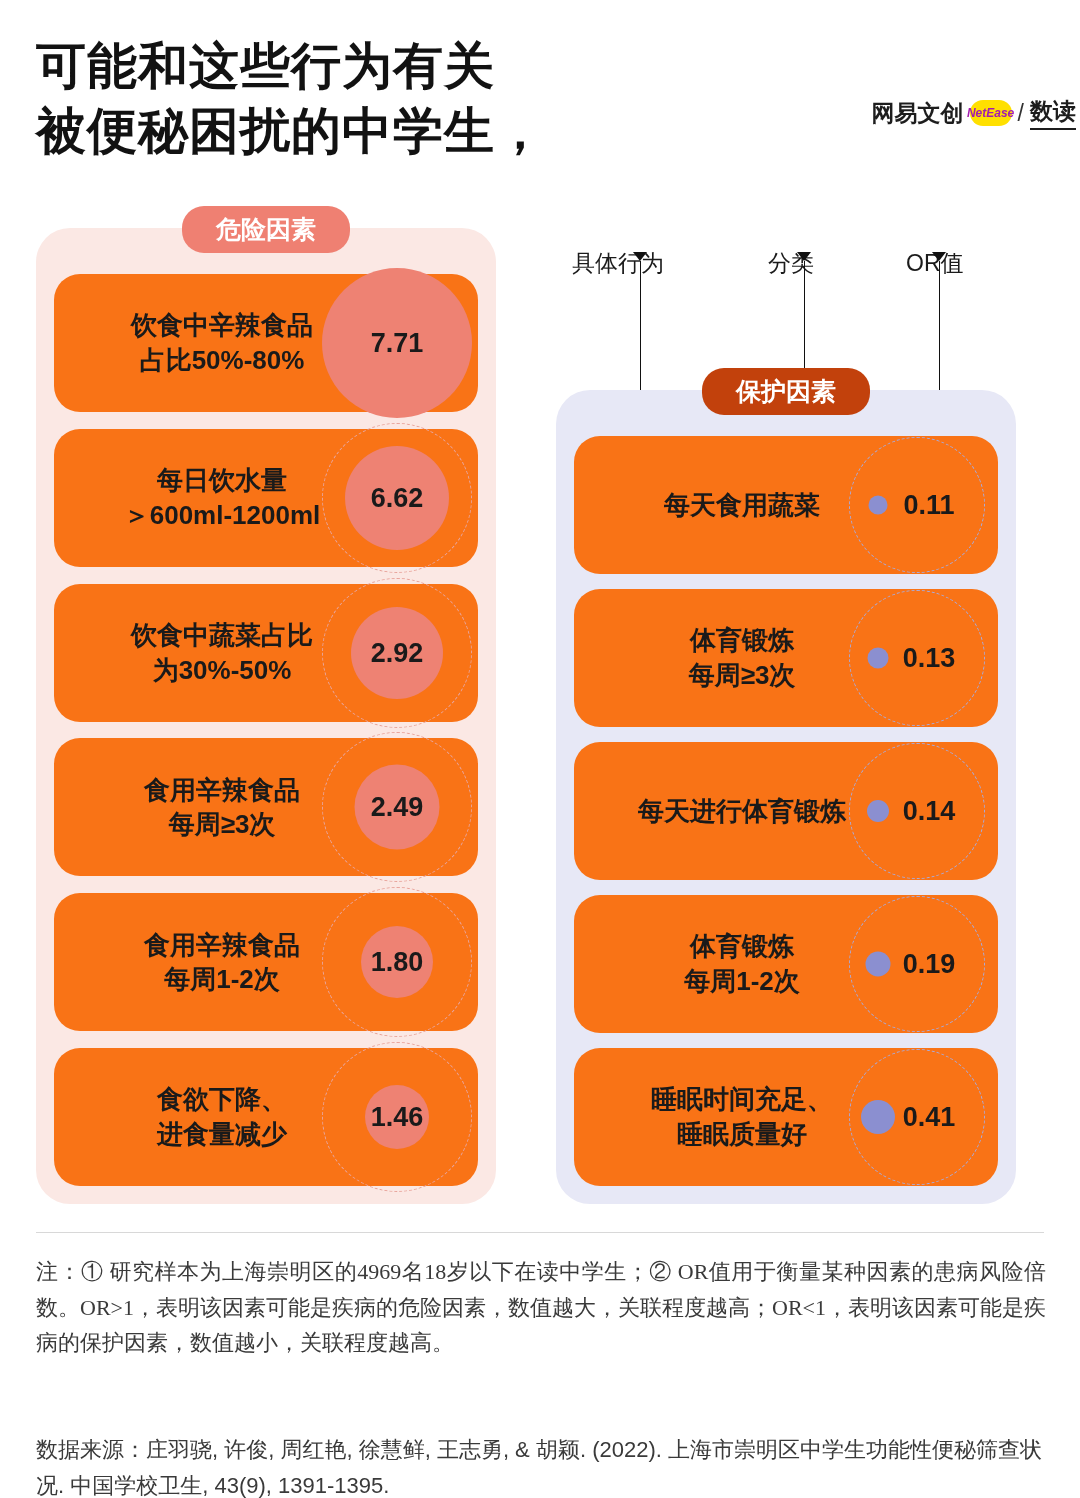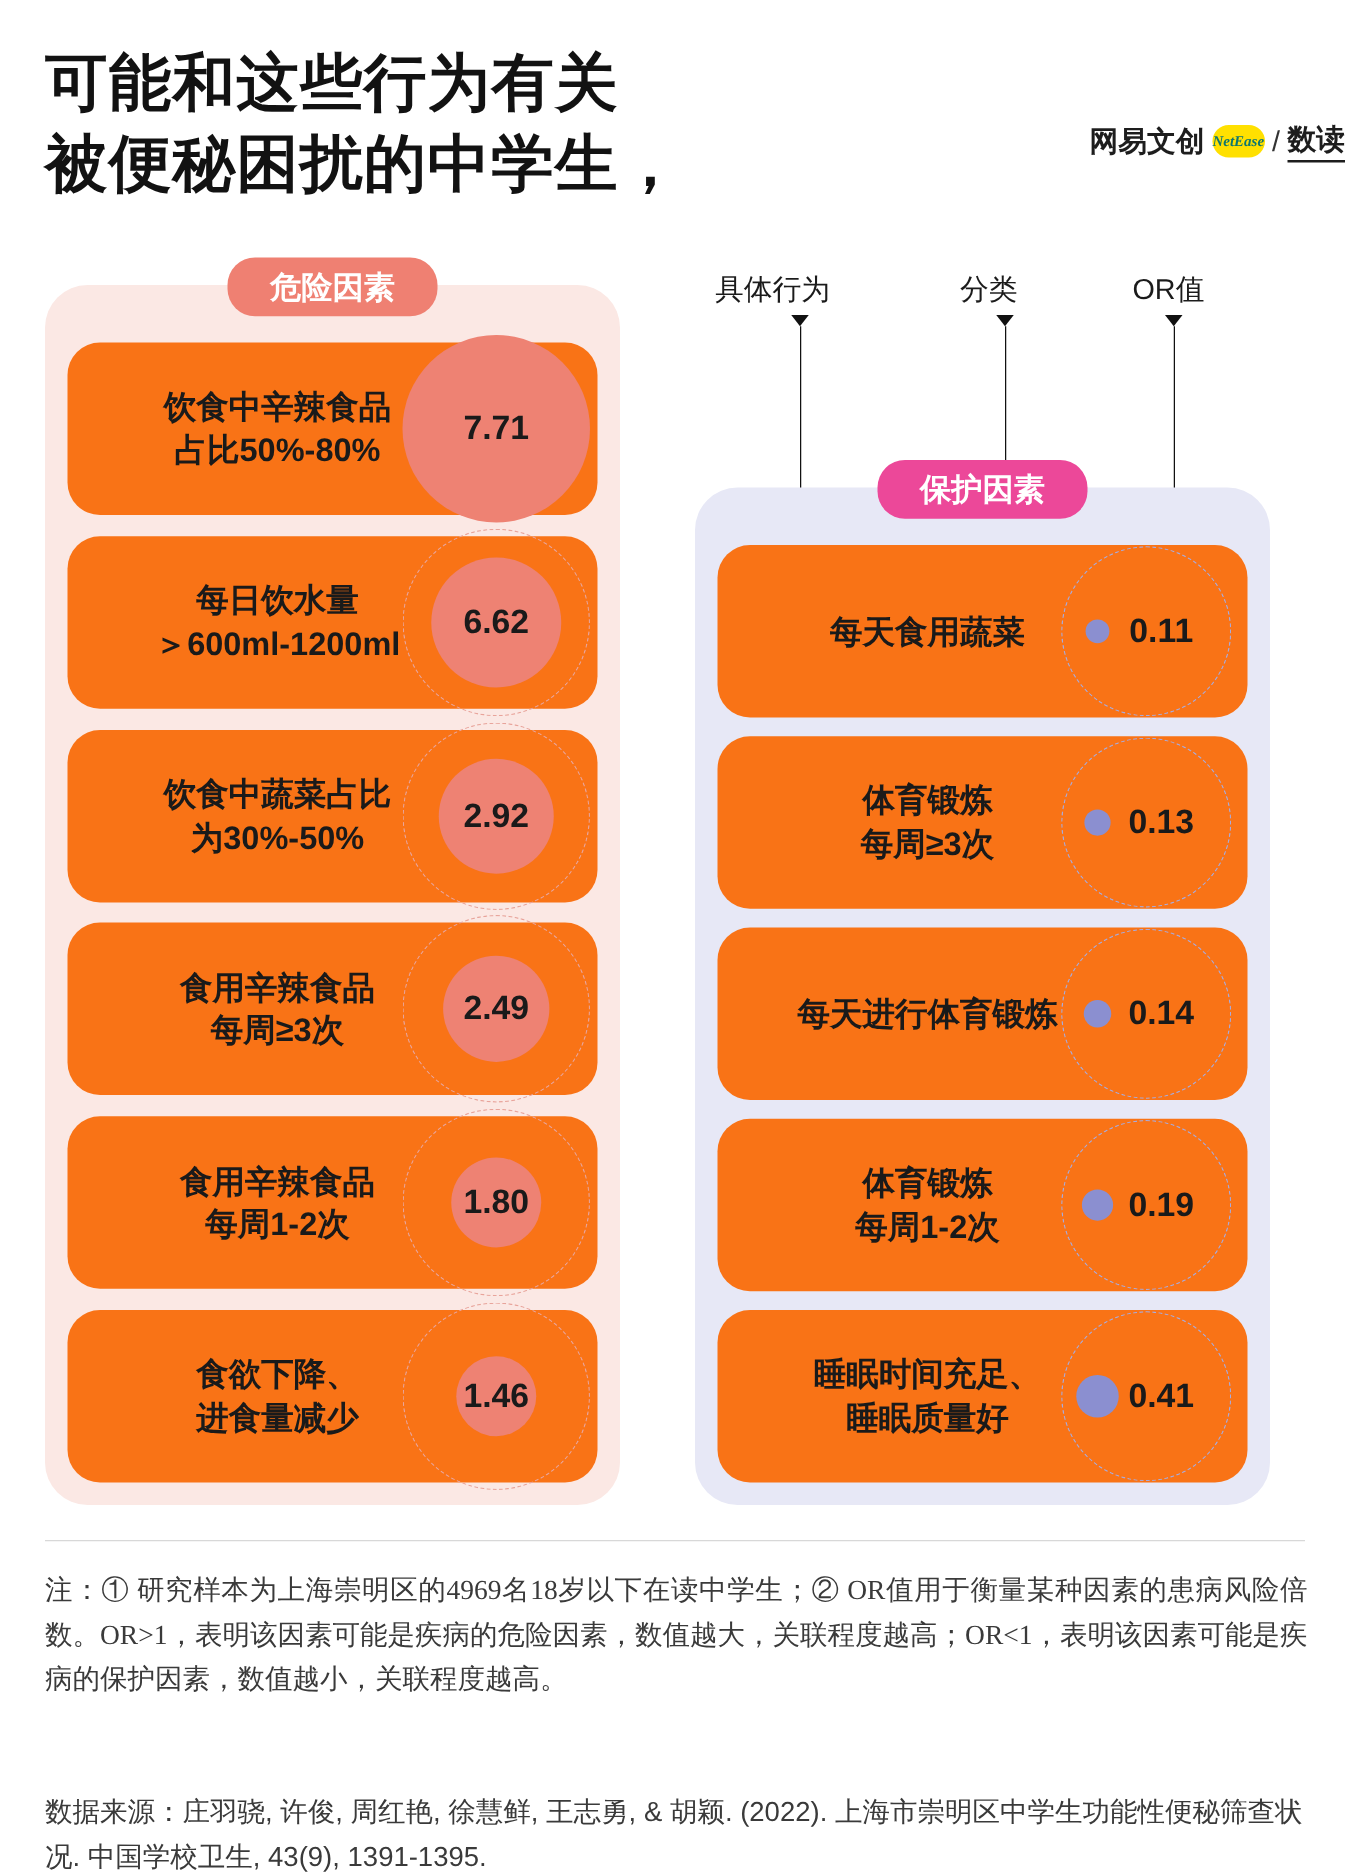--- a/index.html
+++ b/index.html
@@ -49,23 +49,22 @@
     display: inline-flex;
     align-items: center;
     justify-content: center;
     width: 42px;
     height: 26px;
     border-radius: 13px;
     background: #ffe000;
     font-size: 12px;
     font-style: italic;
     font-weight: bold;
-    color: #0f766e;
+    color: #a21caf;
     letter-spacing: 0px;
-    font-family: Liberation Serif, serif;
   }
   .brand .slash {
     font-weight: normal;
     color: #333;
   }
   .brand .shudu {
     border-bottom: 2px solid #1d1d1d;
     padding-bottom: 1px;
   }
 
@@ -75,20 +74,21 @@
     left: 556px;
     top: 216px;
     width: 490px;
     height: 40px;
     font-size: 23px;
     color: #1b1b1b;
   }
   .annot {
     position: absolute;
     white-space: nowrap;
+    margin-top: 32px;
   }
   .annot-beh { left: 16px; top: 0; }
   .annot-cat { left: 212px; top: 0; }
   .annot-or  { left: 350px; top: 0; }
 
   .leader {
     position: absolute;
     width: 0;
     border-left: 1.6px solid #111;
   }
@@ -128,21 +128,21 @@
     left: 50%;
     transform: translateX(-50%);
     padding: 7px 34px;
     border-radius: 22px;
     font-size: 25px;
     font-weight: bold;
     color: #ffffff;
     white-space: nowrap;
   }
   .tag-risk { background: #ef8072; }
-  .tag-prot { background: #ec4899; }
+  .tag-prot { background: #c2410c; }
 
   .rows {
     position: absolute;
     left: 18px;
     right: 18px;
     top: 46px;
     bottom: 18px;
     display: flex;
     flex-direction: column;
     justify-content: space-between;

